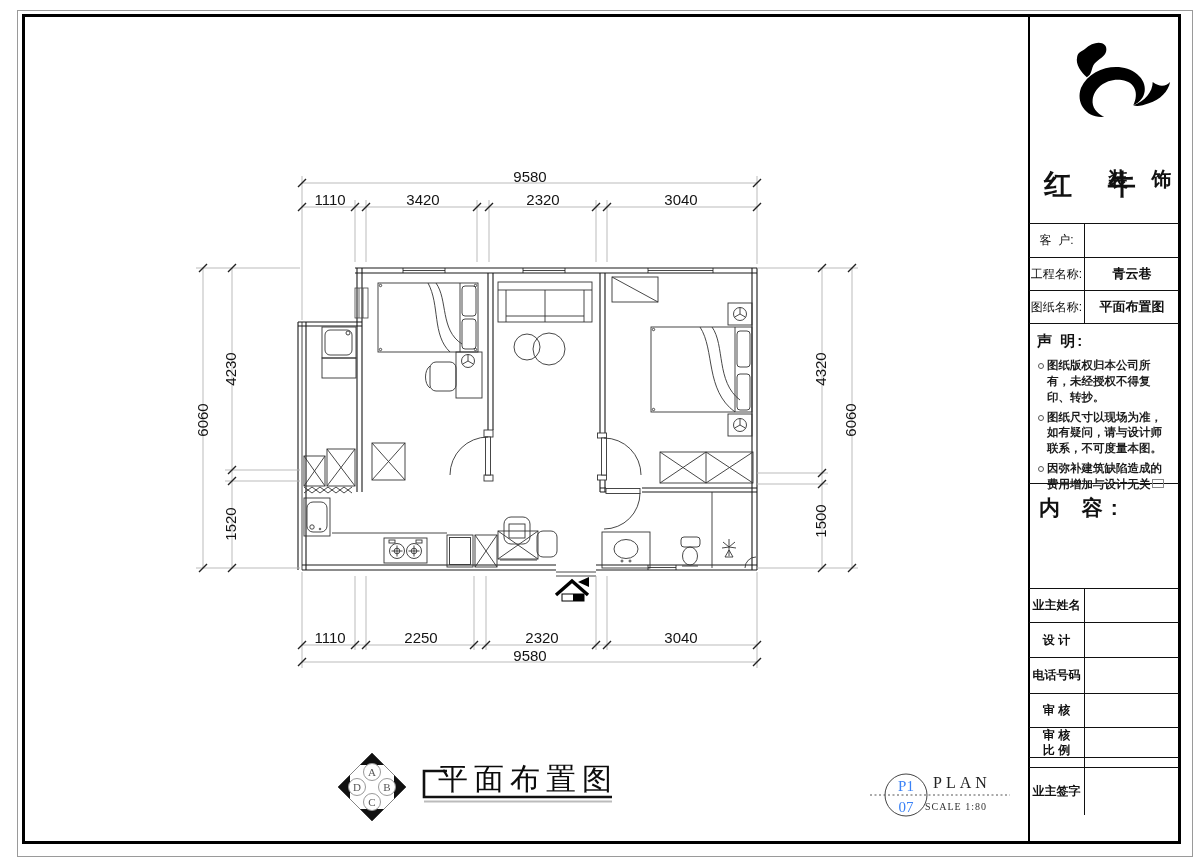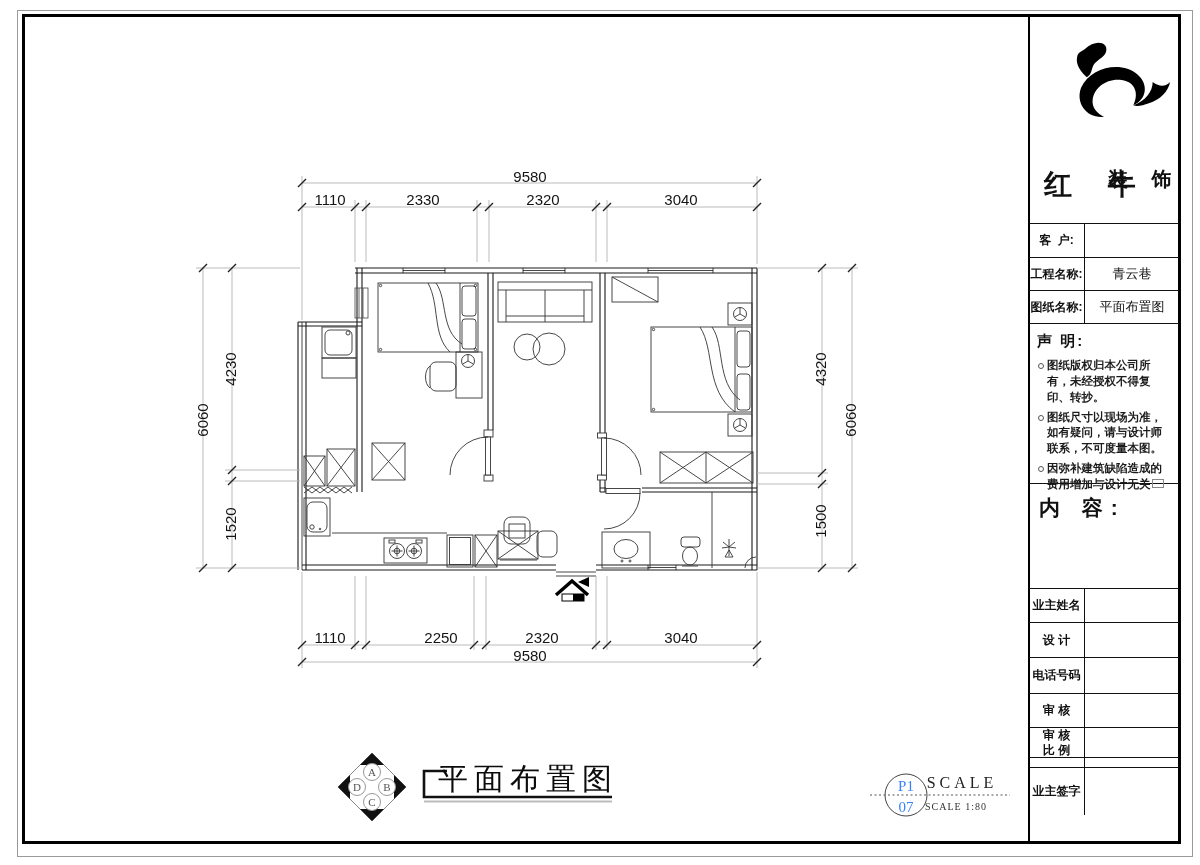--- a/index.html
+++ b/index.html
@@ -23,23 +23,23 @@
        font-family:"Liberation Serif",serif;font-size:16px;letter-spacing:4px;color:#222;}
   .scale-word{position:absolute;transform:translate(-50%,-50%);
        font-family:"Liberation Serif",serif;font-size:10px;letter-spacing:1px;color:#333;}
   .compass-letter{position:absolute;transform:translate(-50%,-50%);
        font-family:"Liberation Serif",serif;font-size:11px;color:#555;}
   
   .tb{left:1029px;width:150px;box-sizing:border-box;}
   .tb-row{display:flex;border-top:1px solid #111;box-sizing:border-box;}
   .tb-label{width:56px;border-right:1px solid #111;box-sizing:border-box;
        display:flex;align-items:center;justify-content:center;
-       font-size:12px;font-weight:700;white-space:pre;}
+       font-size:12px;font-weight:400;white-space:pre;}
   .tb-value{flex:1;display:flex;align-items:center;justify-content:center;
-       font-size:13px;font-weight:400;white-space:pre;}
+       font-size:13px;font-weight:700;white-space:pre;}
   .brand-top{position:absolute;left:1044px;top:134px;font-size:28px;font-weight:700;
        letter-spacing:14px;white-space:pre;margin-top:32px;}
   .brand-bottom{position:absolute;left:1108px;top:166px;font-size:20px;font-weight:700;
        letter-spacing:9px;white-space:pre;}
   .stmt{left:1029px;top:323px;width:150px;height:160px;border-top:1px solid #111;
        box-sizing:border-box;padding:8px 6px 0 8px;}
   .stmt-head{font-size:15px;font-weight:700;letter-spacing:2px;margin-bottom:7px;}
   .stmt-item{position:relative;padding-left:10px;font-size:11.5px;line-height:1.38;
        margin-bottom:4px;color:#1c1c1c;font-weight:600;}
   .stmt-item .bullet{position:absolute;left:1px;top:5px;width:4px;height:4px;
@@ -283,26 +283,26 @@
     </g>
 
     <g>
       <circle cx="906" cy="795" r="21" fill="none" stroke="#444" stroke-width="1"></circle>
       <path d="M870,795 H1010" fill="none" stroke="#555" stroke-width="1" stroke-dasharray="2,2.5"></path>
     </g>
   </svg>
 
   <span class="dim" style="left:530px;top:176px">9580</span>
   <span class="dim" style="left:330px;top:199px">1110</span>
-  <span class="dim" style="left:423px;top:199px">2330</span>
+  <span class="dim" style="left:423px;top:199px">3420</span>
   <span class="dim" style="left:543px;top:199px">2320</span>
   <span class="dim" style="left:681px;top:199px">3040</span>
 
   <span class="dim" style="left:330px;top:637px">1110</span>
-  <span class="dim" style="left:441px;top:637px">2250</span>
+  <span class="dim" style="left:421px;top:637px">2250</span>
   <span class="dim" style="left:542px;top:637px">2320</span>
   <span class="dim" style="left:681px;top:637px">3040</span>
   <span class="dim" style="left:530px;top:655px">9580</span>
 
   <span class="dim rot" style="left:202px;top:420px">6060</span>
   <span class="dim rot" style="left:230px;top:369px">4230</span>
   <span class="dim rot" style="left:230px;top:524px">1520</span>
 
   <span class="dim rot" style="left:820px;top:369px">4320</span>
   <span class="dim rot" style="left:850px;top:420px">6060</span>
@@ -310,21 +310,21 @@
 
   <span class="compass-letter" style="left:372px;top:772px">A</span>
   <span class="compass-letter" style="left:387px;top:787px">B</span>
   <span class="compass-letter" style="left:372px;top:802px">C</span>
   <span class="compass-letter" style="left:357px;top:787px">D</span>
 
   <span class="caption-title" style="left:528px;top:779px">平面布置图</span>
 
   <span class="sheet-code" style="left:906px;top:786px">P1</span>
   <span class="sheet-code" style="left:906px;top:807px">07</span>
-  <span class="plan-word" style="left:962px;top:783px">SCALE</span>
+  <span class="plan-word" style="left:962px;top:783px">PLAN</span>
   <span class="scale-word" style="left:956px;top:806px">SCALE 1:80</span>
 
   <svg class="abs" style="left:1052px;top:36px" width="122" height="92" viewBox="0 0 126 92">
     <path d="M34,12 C44,2 58,4 56,14 C55,20 48,22 44,27 C40,32 42,38 36,41 C30,36 24,28 26,20 C27,15 30,15 34,12 Z" fill="#000"></path>
     <path d="M30,52 C40,30 72,24 88,38 C100,48 98,64 84,70 C90,58 86,46 72,44 C56,42 44,52 42,64 C41,72 46,78 54,82 C36,84 24,68 30,52 Z" fill="#000"></path>
     <path d="M84,70 C96,66 104,56 104,46 C112,52 118,50 122,46 C120,56 112,64 100,68 C94,70 88,72 84,70 Z" fill="#000"></path>
   </svg>
   <div class="brand-top">红 牛</div>
   <div class="brand-bottom">装 饰</div>
 

